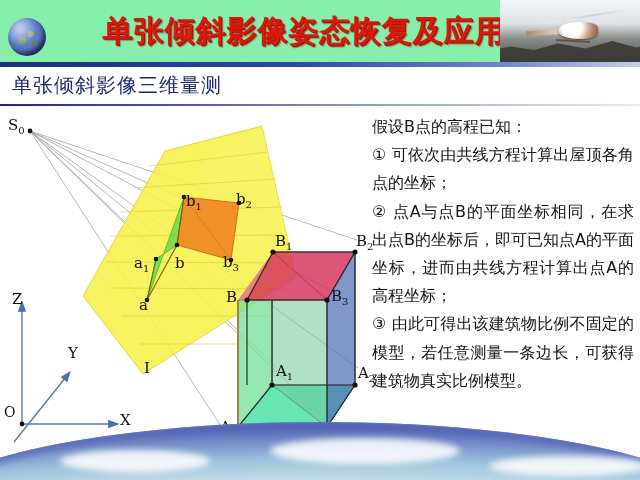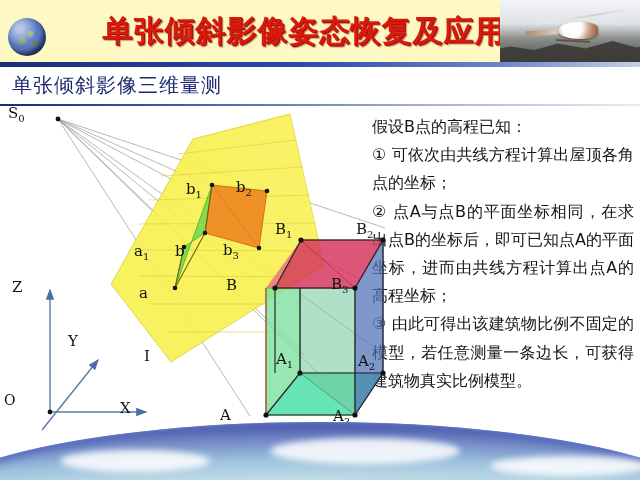--- a/index.html
+++ b/index.html
@@ -6,21 +6,21 @@
   html,body{margin:0;padding:0;}
   body{
     width:640px;height:480px;overflow:hidden;
     background:#ffffff;
     font-family:"DejaVu Sans","Liberation Sans",sans-serif;
     position:relative;
   }
   #slide{position:absolute;left:0;top:0;width:640px;height:480px;background:#fff;overflow:hidden;}
 
   
-  .header{position:absolute;left:0;top:0;width:640px;height:62px;background:#fef9c3;}
+  .header{position:absolute;left:0;top:0;width:640px;height:62px;background:#86efac;}
   .globe-left{
     position:absolute;left:8px;top:18px;width:38px;height:38px;border-radius:50%;
     background:
       radial-gradient(circle at 32% 28%, rgba(255,255,255,.55) 0 8%, rgba(255,255,255,0) 45%),
       radial-gradient(circle at 60% 42%, #8fa86a 0 9%, rgba(0,0,0,0) 10%),
       radial-gradient(circle at 38% 60%, #7d9a62 0 11%, rgba(0,0,0,0) 12%),
       radial-gradient(circle at 70% 68%, #6d8a58 0 7%, rgba(0,0,0,0) 8%),
       radial-gradient(circle at 36% 34%, #5f7fc9 0 55%, #2a3f86 78%, #16235a 100%);
     box-shadow:inset -3px -4px 7px rgba(0,0,0,.45);
   }
@@ -83,21 +83,21 @@
   
   .bodytext{
     position:absolute;left:372px;top:113px;width:262px;
     font-size:16px;line-height:28.2px;color:#141414;
     text-align:justify;text-justify:inter-ideograph;
     letter-spacing:0px;
   }
   .bodytext p{margin:0;}
 
   
-  .diagram{position:absolute;left:0;top:92px;width:596px;height:340px;padding-left:28px;}
+  .diagram{position:absolute;left:0;top:104px;width:596px;height:340px;}
   .diagram svg{display:block;}
   .lbl{
     position:absolute;font-size:15px;color:#111;white-space:nowrap;
     font-family:"DejaVu Serif","Liberation Serif",serif;
   }
   .lbl sub{font-size:10px;}
   .lbl.small{font-size:14px;}
 
   
   .earth{

